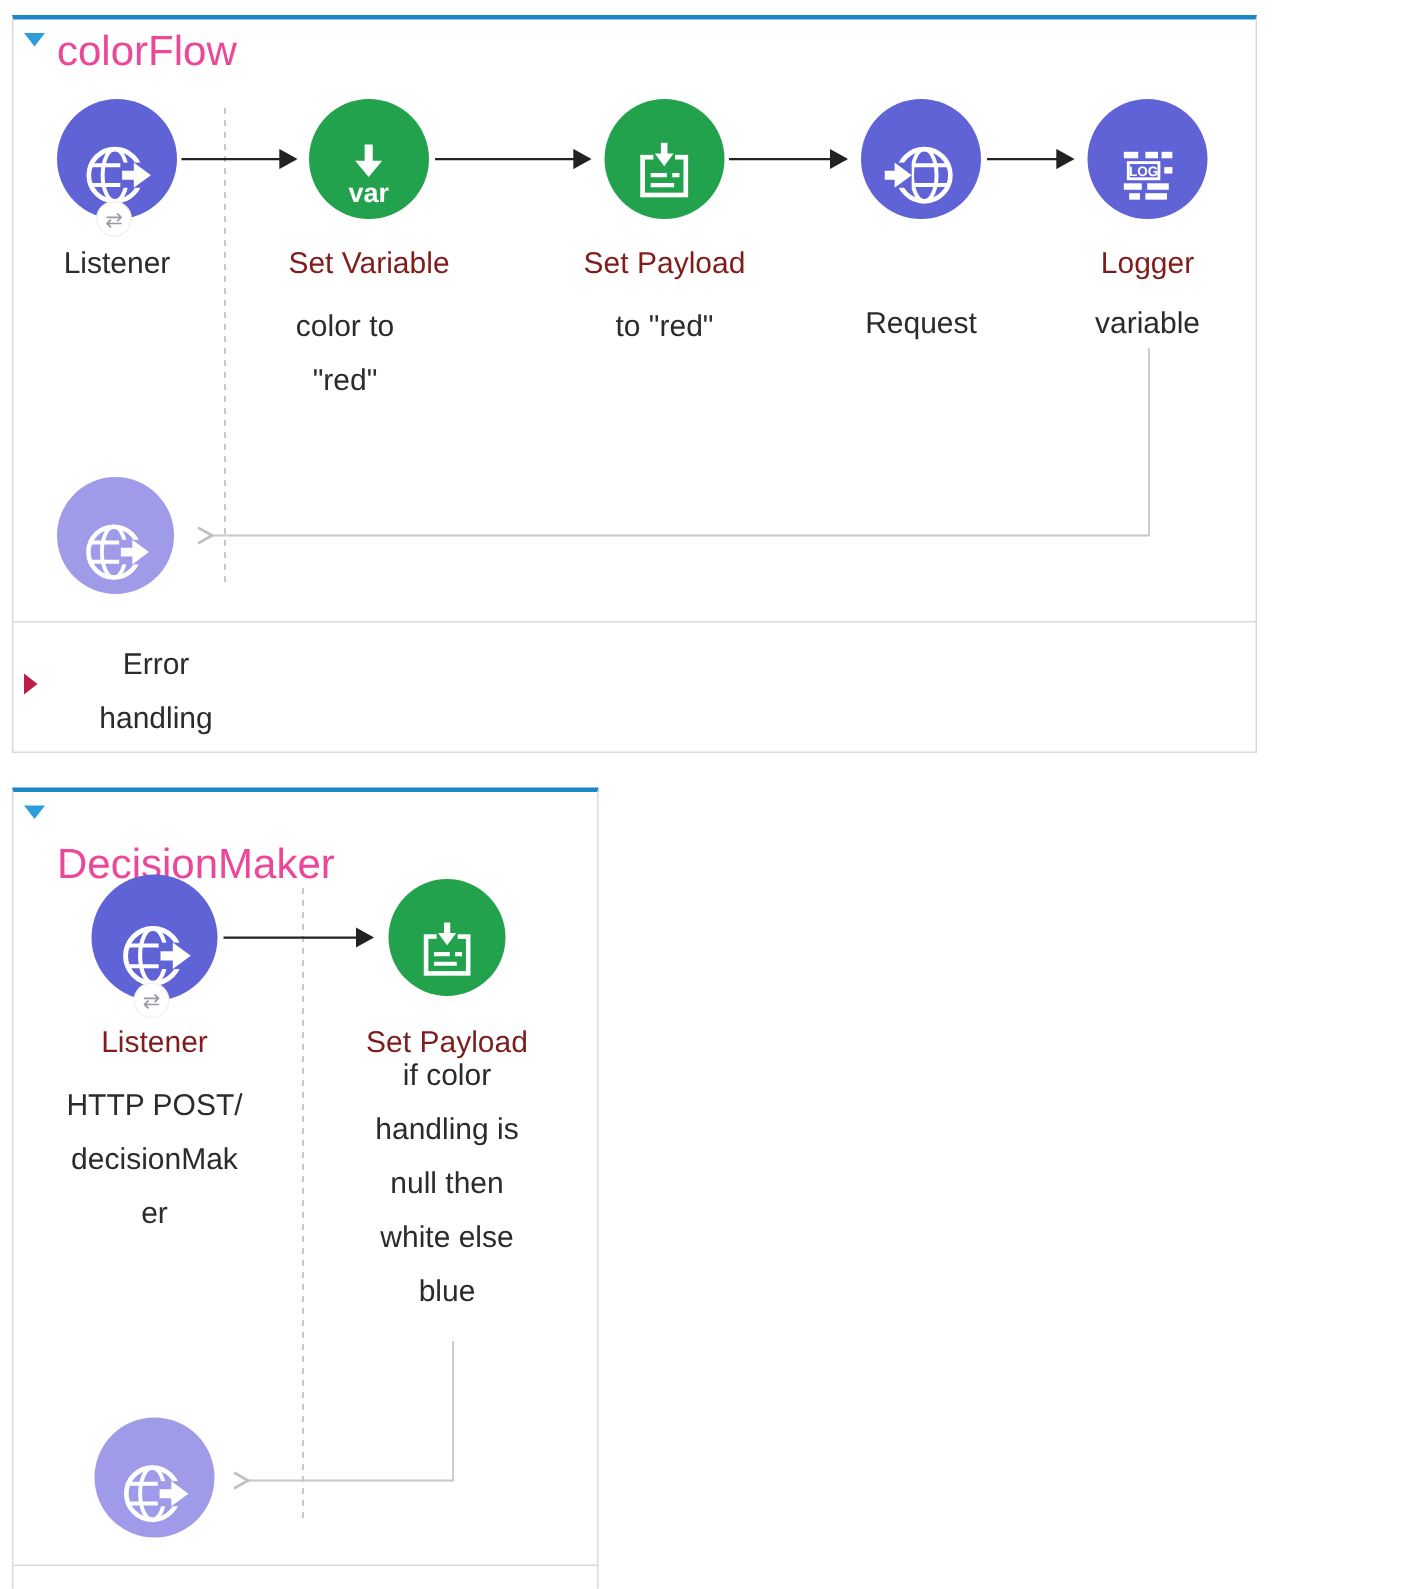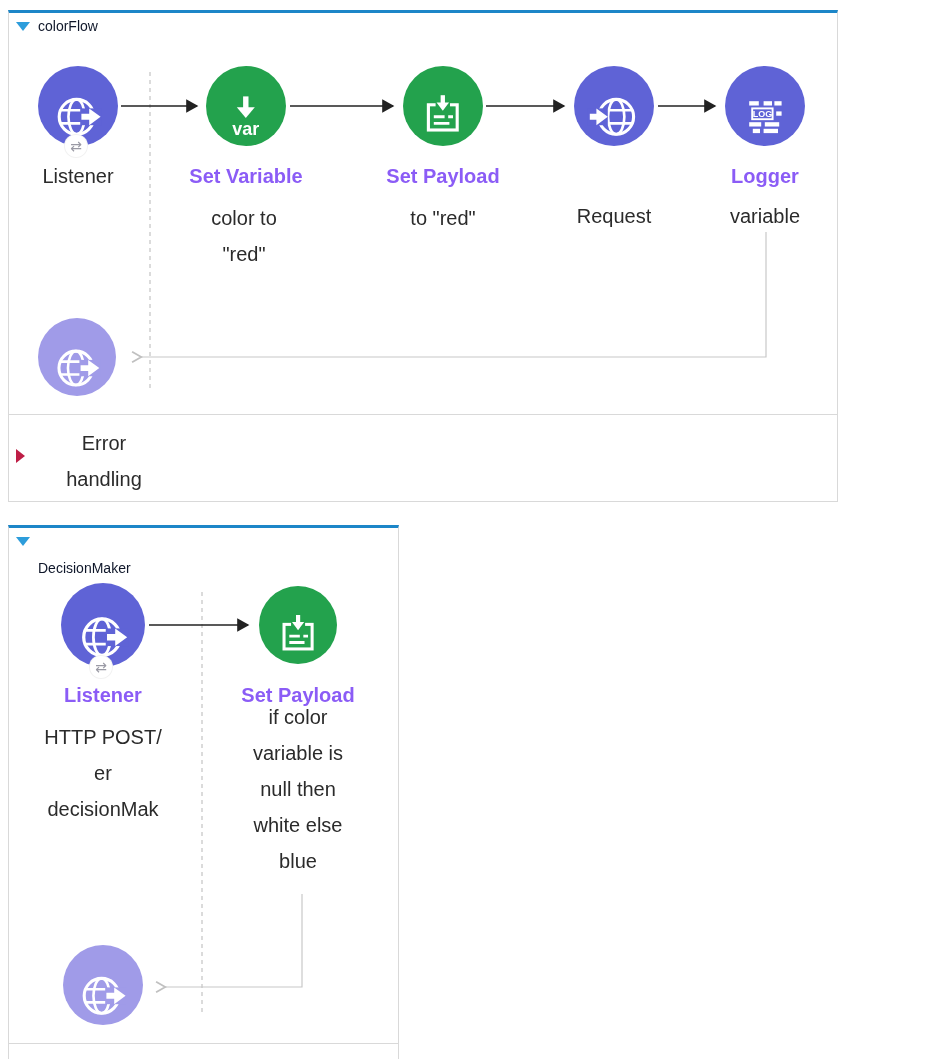--- a/index.html
+++ b/index.html
@@ -18,36 +18,36 @@
   .tri-down {
     position:absolute; width:0; height:0; cursor:pointer;
     border-left:7px solid transparent; border-right:7px solid transparent;
     border-top:9px solid #2d9ddb;
   }
   .tri-right {
     position:absolute; width:0; height:0; cursor:pointer;
     border-top:7px solid transparent; border-bottom:7px solid transparent;
     border-left:9px solid #be1e46;
   }
-  .flow-title { position:absolute; font-size:14px; color:#0f172a; white-space:nowrap; }
+  .flow-title { position:absolute; font-size:28px; color:#ec4899; white-space:nowrap; }
   .node-icon {
     position:absolute; border-radius:50%; background:var(--bg);
     display:flex; align-items:flex-end; justify-content:center; cursor:pointer;
   }
   .node-icon svg { width:72%; height:72%; display:block; }
   .badge {
     position:absolute; width:22px; height:22px; border-radius:50%;
     background:#ffffff; color:#9a9aa5; font-size:14px; line-height:22px;
     text-align:center; box-shadow:0 0 0 1px #f2f2f2;
   }
   .label {
     position:absolute; transform:translateX(-50%);
     width:200px; text-align:center; font-size:20px; color:#2b2b2b;
   }
-  .label.gray { color:#8b5cf6;font-weight:bold; }
+  .label.gray { color:#7f1d1d; }
   .lines div { line-height:36px; }
   #connectors { position:absolute; left:0; top:0; }
 </style>
 </head>
 <body>
 
 <div class="flow-box" id="colorflow-box"></div>
 <div class="section-divider" style="left:9px; top:414px; width:828px;"></div>
 
 <div class="flow-box" id="decisionmaker-box"></div>
@@ -93,21 +93,21 @@
 <div class="label" style="left:78px; top:165px;">Listener</div>
 
 <div class="node-icon" style="--bg:#23a24d; left:206px; top:66px; width:80px; height:80px;">
   <svg viewBox="0 0 48 48">
     <path d="M24 7 V17" stroke="#ffffff" stroke-width="4.5" fill="none"></path>
     <path d="M16.5 16 H31.5 L24 25 z" fill="#ffffff"></path>
     <text x="24" y="39" text-anchor="middle" fill="#ffffff" font-size="15" font-weight="bold" font-family="Liberation Sans, sans-serif">var</text>
   </svg>
 </div>
 <div class="label gray" style="left:246px; top:165px;">Set Variable</div>
-<div class="label lines" style="left:244px; top:200px;">
+<div class="label lines" style="left:230px; top:200px;">
   <div>color to</div>
   <div>"red"</div>
 </div>
 
 <div class="node-icon" style="--bg:#23a24d; left:403px; top:66px; width:80px; height:80px;">
   <svg viewBox="0 0 48 48">
     <rect x="12" y="14" width="24" height="21" fill="none" stroke="#ffffff" stroke-width="2.6"></rect>
     <rect x="18" y="10" width="12" height="7" fill="var(--bg)"></rect>
     <path d="M24 6 V13" stroke="#ffffff" stroke-width="3.6" fill="none"></path>
     <path d="M18.8 12 H29.2 L24 19 z" fill="#ffffff"></path>
@@ -174,37 +174,37 @@
     <ellipse cx="23" cy="24" rx="6.8" ry="14.5" fill="none" stroke="#ffffff" stroke-width="2.2"></ellipse>
     <path d="M9.5 18.5 H36.5 M9.5 29.5 H36.5" stroke="#ffffff" stroke-width="2.2" fill="none"></path>
     <rect x="26" y="17" width="18" height="14" fill="var(--bg)"></rect>
     <path d="M27 21.5 h6.5 v-4.5 l9.5 7 -9.5 7 v-4.5 h-6.5 z" fill="#ffffff"></path>
   </svg>
 </div>
 <div class="badge" style="left:90px; top:656px;">⇄</div>
 <div class="label gray" style="left:103px; top:684px;">Listener</div>
 <div class="label lines" style="left:103px; top:719px;text-align:center;">
   <div>HTTP POST/</div>
+  <div>decisionMak</div>
   <div>er</div>
-  <div>decisionMak</div>
 </div>
 
 <div class="node-icon" style="--bg:#23a24d; left:259px; top:586px; width:78px; height:78px;">
   <svg viewBox="0 0 48 48">
     <rect x="12" y="14" width="24" height="21" fill="none" stroke="#ffffff" stroke-width="2.6"></rect>
     <rect x="18" y="10" width="12" height="7" fill="var(--bg)"></rect>
     <path d="M24 6 V13" stroke="#ffffff" stroke-width="3.6" fill="none"></path>
     <path d="M18.8 12 H29.2 L24 19 z" fill="#ffffff"></path>
     <path d="M16.5 24 h9 M28.5 24 h4 M16.5 29.5 h13" stroke="#ffffff" stroke-width="2.4" fill="none"></path>
   </svg>
 </div>
 <div class="label gray" style="left:298px; top:684px;">Set Payload</div>
 <div class="label lines" style="left:298px; top:699px;">
   <div>if color</div>
-  <div>variable is</div>
+  <div>handling is</div>
   <div>null then</div>
   <div>white else</div>
   <div>blue</div>
 </div>
 
 <div class="node-icon" style="--bg:#a09be8; left:63px; top:945px; width:80px; height:80px;">
   <svg viewBox="0 0 48 48">
     <circle cx="23" cy="24" r="14.5" fill="none" stroke="#ffffff" stroke-width="2.6"></circle>
     <ellipse cx="23" cy="24" rx="6.8" ry="14.5" fill="none" stroke="#ffffff" stroke-width="2.2"></ellipse>
     <path d="M9.5 18.5 H36.5 M9.5 29.5 H36.5" stroke="#ffffff" stroke-width="2.2" fill="none"></path>

